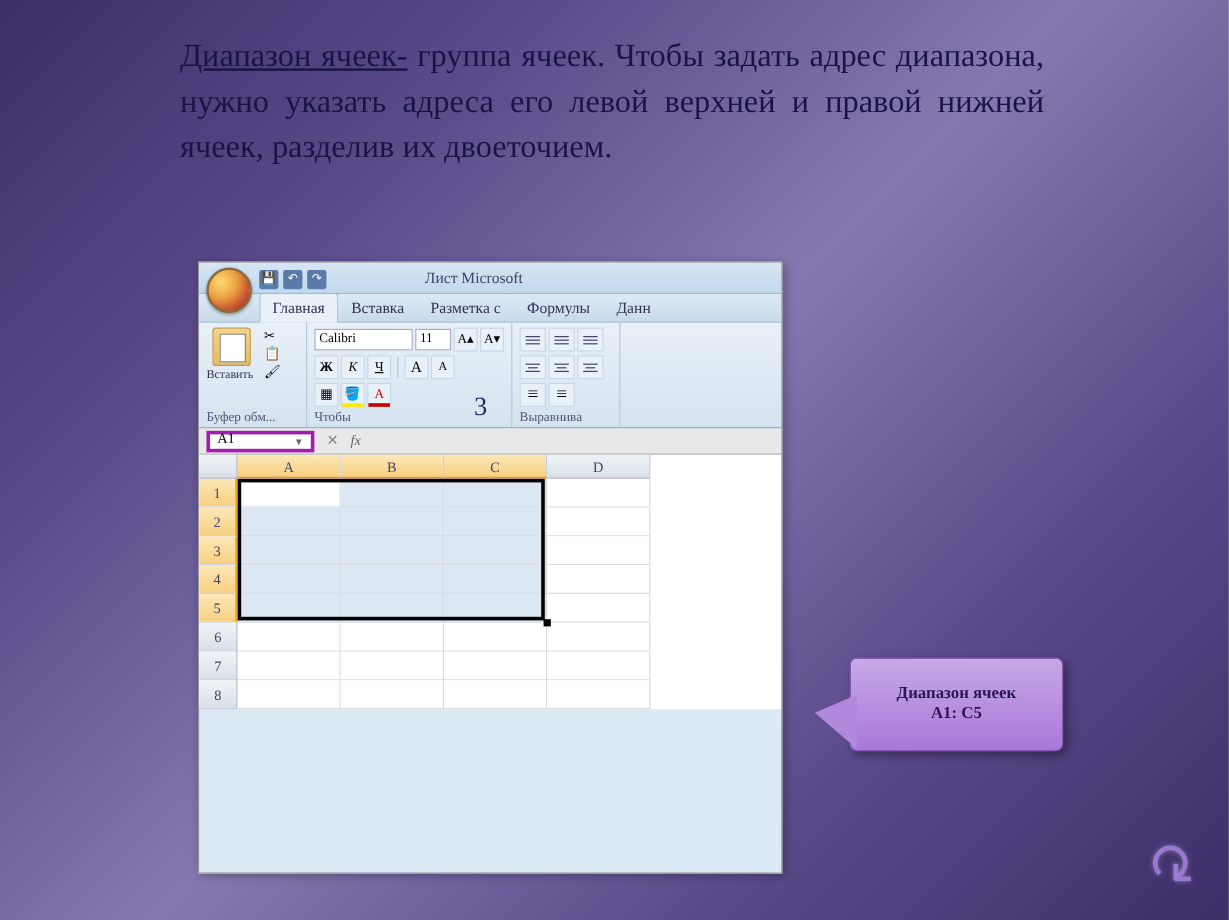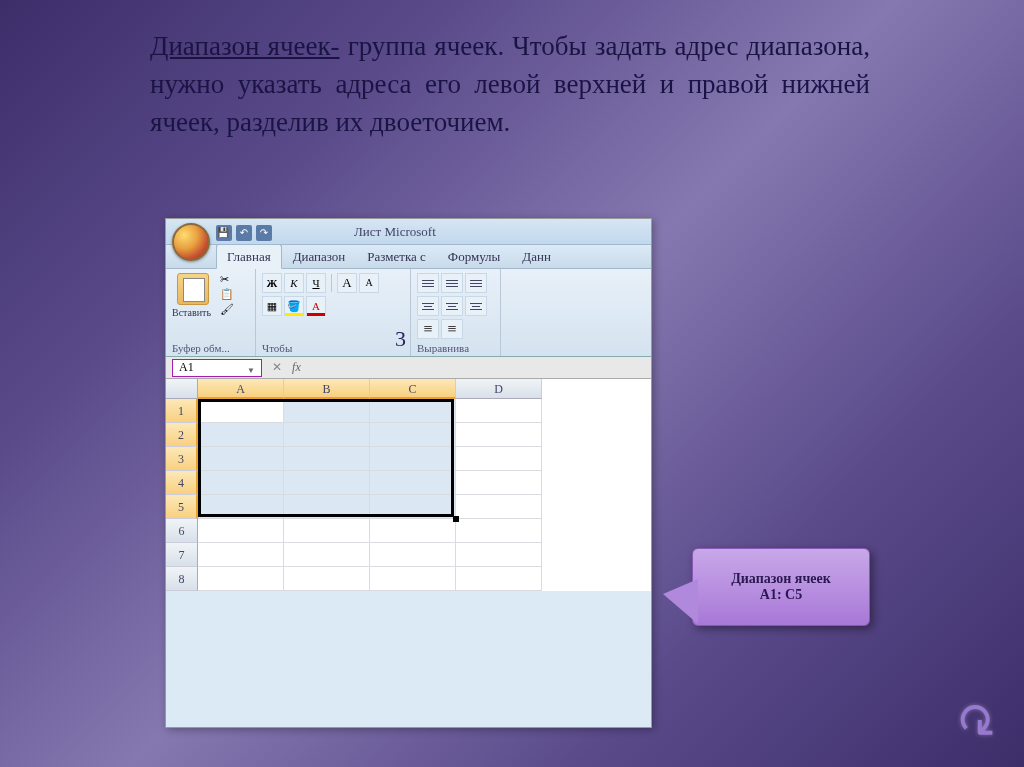--- a/index.html
+++ b/index.html
@@ -219,21 +219,21 @@
       height: 22px;
       background: #e8e8e8;
       border-bottom: 1px solid #aaa;
       display: flex;
       align-items: center;
     }
     .name-box {
       width: 90px;
       height: 18px;
       background: white;
-      border: 1px solid #a21caf;
+      border: 3px solid #a21caf;
       margin: 0 6px;
       font-size: 12px;
       padding: 1px 6px;
       display: flex;
       align-items: flex-end;
       justify-content: space-between;
     }
     .name-box-arrow {
       font-size: 8px;
       color: #666;
@@ -316,21 +316,21 @@
       position: absolute;
       top: 326px;
       left: 395px;
       font-size: 22px;
       color: #2a2460;
       z-index: 20;
     }
     .callout {
       position: absolute;
       top: 548px;
-      left: 692px;
+      left: 708px;
       width: 178px;
       height: 78px;
       background: linear-gradient(to bottom, #c8a8e8 0%, #a878d8 100%);
       border: 1px solid #8858b8;
       border-radius: 6px;
       box-shadow: 3px 3px 8px rgba(0,0,0,0.4);
       display: flex;
       flex-direction: column;
       justify-content: center;
       align-items: center;
@@ -391,21 +391,21 @@
     <div class="qat">
       <span class="qat-icon">💾</span>
       <span class="qat-icon">↶</span>
       <span class="qat-icon">↷</span>
     </div>
     <span class="title-text">Лист Microsoft</span>
   </div>
 
   <div class="ribbon-tabs">
     <div class="tab active">Главная</div>
-    <div class="tab">Диапазон</div>
+    <div class="tab">Вставка</div>
     <div class="tab">Разметка с</div>
     <div class="tab">Формулы</div>
     <div class="tab">Данн</div>
   </div>
 
   <div class="ribbon">
     <div class="ribbon-group" style="width:90px;">
       <div style="display:flex;">
         <div class="paste-btn">
           <div class="paste-icon"></div>
@@ -414,20 +414,26 @@
         <div class="clipboard-icons">
           <span>✂</span>
           <span>📋</span>
           <span>🖌</span>
         </div>
       </div>
       <div class="group-label">Буфер обм...</div>
     </div>
 
     <div class="ribbon-group font-group">
+      <div class="font-row">
+        <div class="font-combo font-name">Calibri</div>
+        <div class="font-combo font-size">11</div>
+        <span class="fmt-btn">A▴</span>
+        <span class="fmt-btn">A▾</span>
+      </div>
       <div class="font-row">
         <span class="fmt-btn bold">Ж</span>
         <span class="fmt-btn italic">К</span>
         <span class="fmt-btn underline-btn">Ч</span>
         <span class="sep" style="height:18px;"></span>
         <span class="fmt-btn" style="font-size:13px;">А</span>
         <span class="fmt-btn" style="font-size:10px;">А</span>
       </div>
       <div class="font-row">
         <span class="fmt-btn">▦</span>

